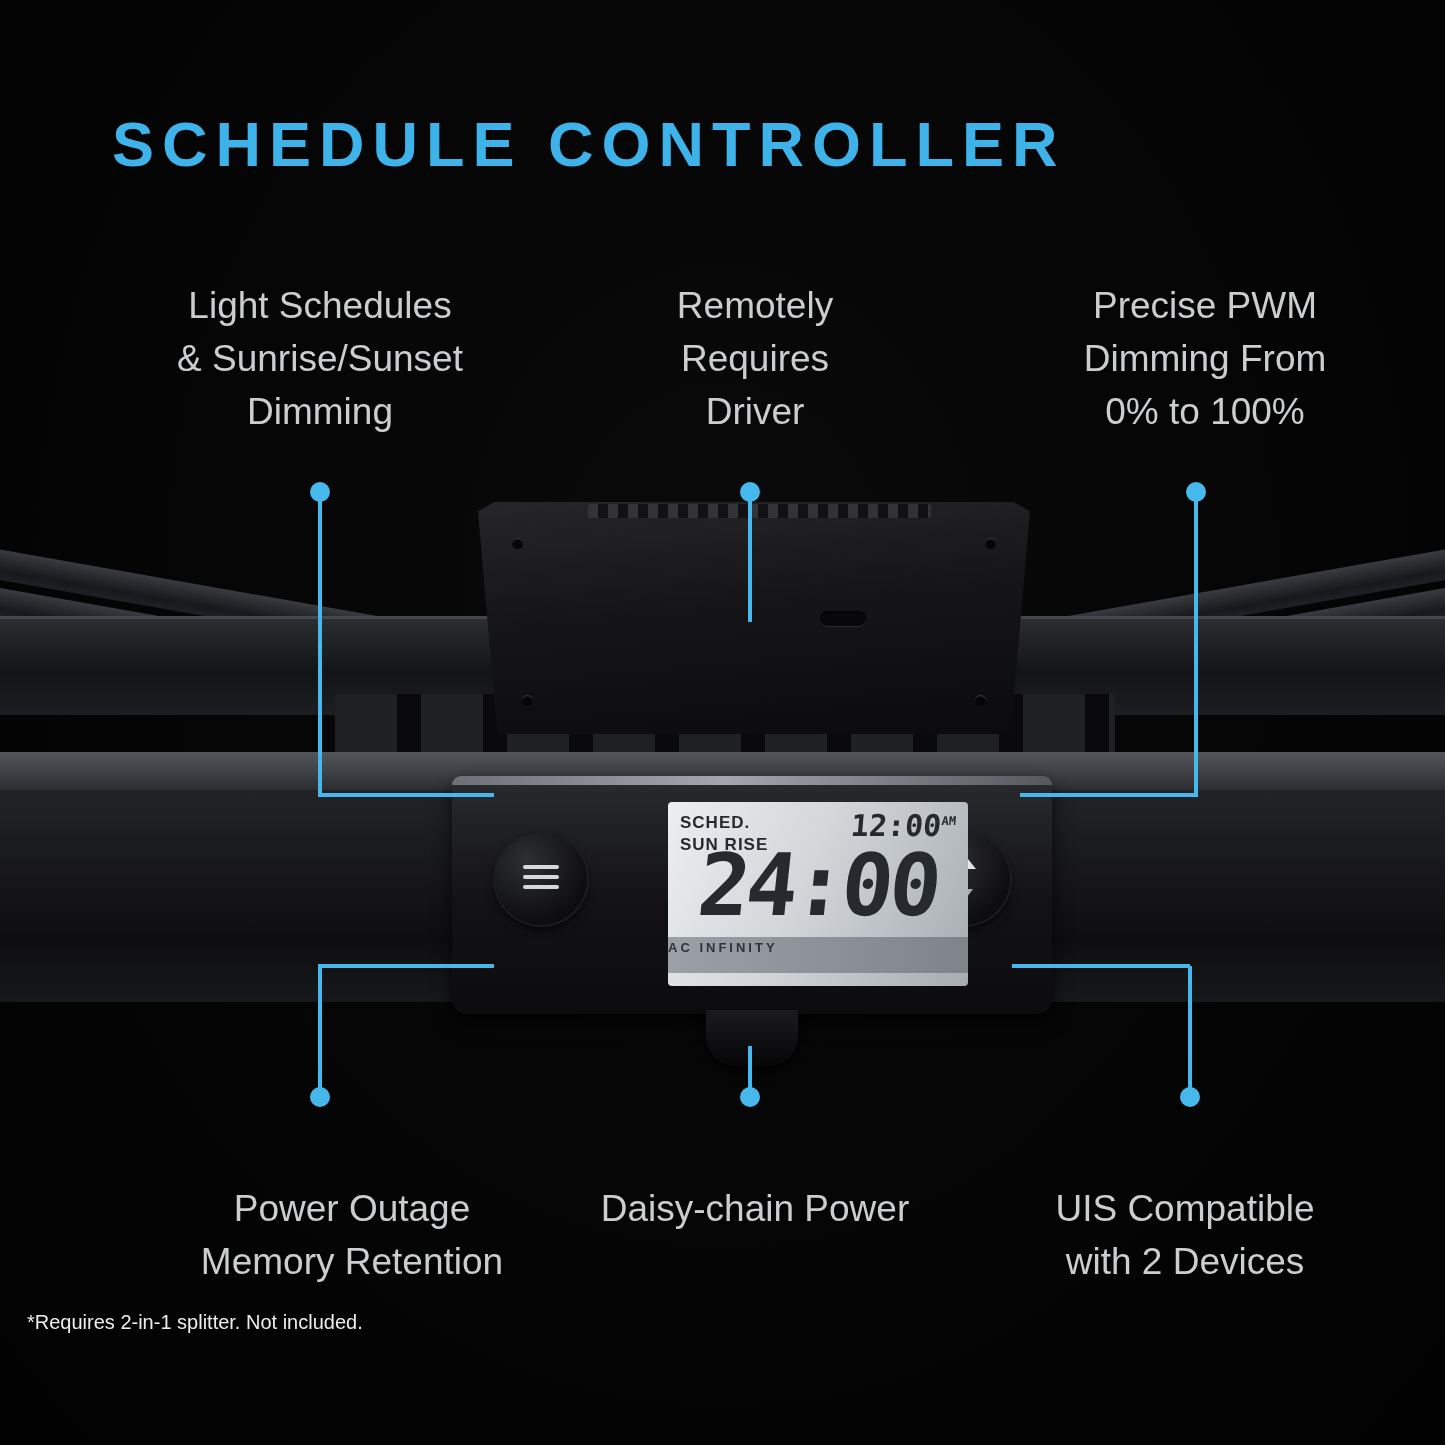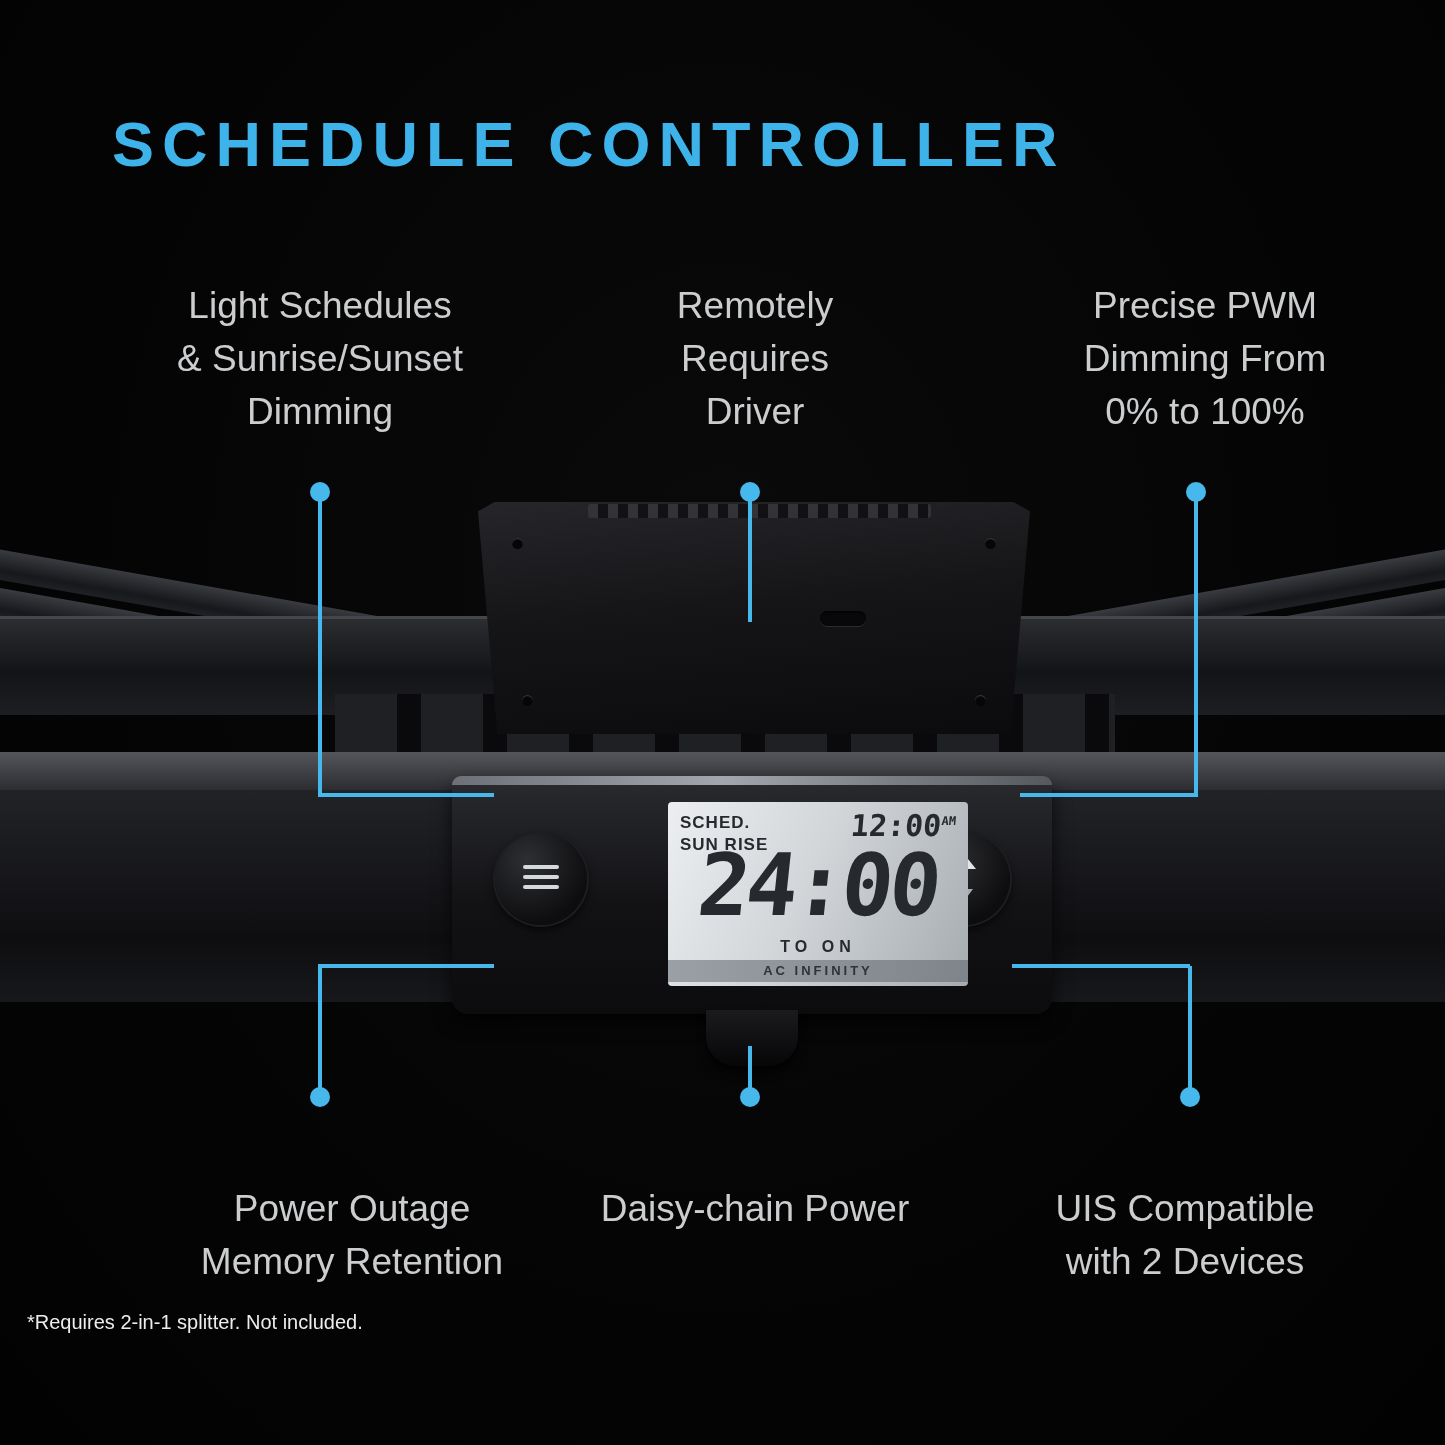--- a/index.html
+++ b/index.html
@@ -63,21 +63,21 @@
     background:linear-gradient(115deg,#eceef0 0%,#d2d6d9 45%,#a7acb1 100%);color:#26292d;margin-left:32px;}
   .lcd-mode{position:absolute;left:12px;top:10px;font-size:17px;font-weight:700;letter-spacing:1px;line-height:1.3;}
   .lcd-clock{position:absolute;right:12px;top:6px;font-family:"DejaVu Sans Mono",monospace;
     font-size:30px;font-weight:700;transform:skewX(-5deg);}
   .lcd-clock sup{font-size:12px;letter-spacing:0;}
   .lcd-main{position:absolute;left:0;top:40px;width:100%;text-align:center;
     font-family:"DejaVu Sans Mono",monospace;font-size:86px;font-weight:700;letter-spacing:-4px;
     transform:skewX(-6deg);line-height:1;}
   .lcd-status{position:absolute;left:0;top:136px;width:100%;text-align:center;
     font-size:16px;font-weight:700;letter-spacing:5px;}
-  .lcd-brand{position:absolute;left:0;bottom:4px;width:100%;height:22px;line-height:22px;text-align:center;
+  .lcd-brand{position:absolute;left:0;bottom:13px;width:100%;height:36px;line-height:22px;
     background:linear-gradient(90deg,#9aa0a5,#7e848a);font-size:13px;font-weight:700;letter-spacing:3px;color:#2f3337;}
   .knob{position:absolute;left:706px;top:1010px;width:92px;height:56px;
     border-radius:0 0 30px 30px;background:linear-gradient(#1b1b1e,#060607);box-shadow:0 6px 10px rgba(0,0,0,.8);}
   
   .footnote{position:absolute;left:27px;top:1311px;font-size:20px;color:#ededee;z-index:6;text-align:right;}
 </style>
 </head>
 <body>
 
 <div class="canvas">

